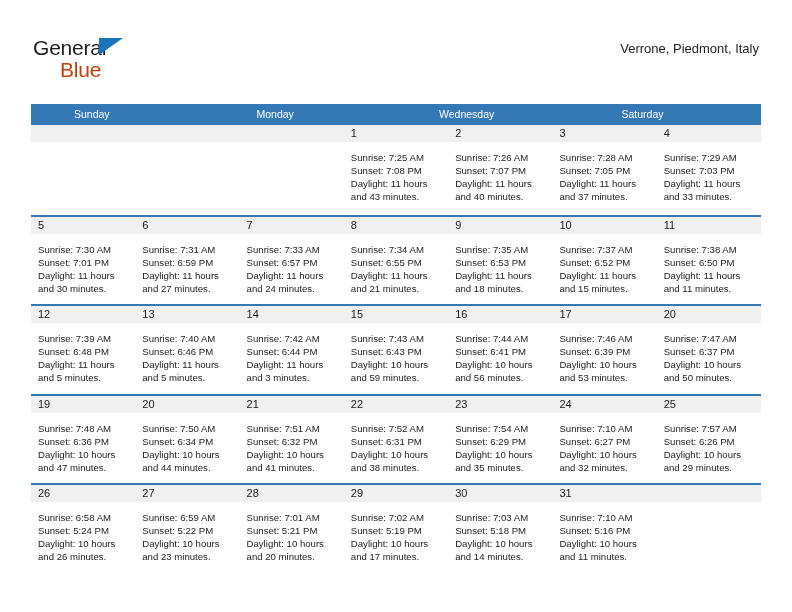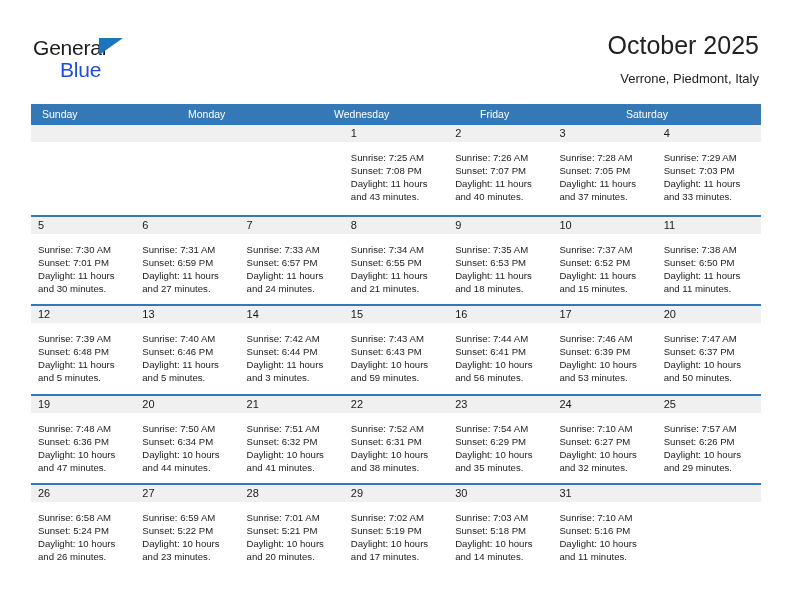--- a/index.html
+++ b/index.html
@@ -58,21 +58,21 @@
     height: 0;
     border-left: 24px solid #1b75bb;
     border-bottom: 17px solid transparent;
   }
   .brand-blue {
     position: absolute;
     left: 27px;
     top: 22px;
     font-size: 21px;
     letter-spacing: -0.2px;
-    color: #1d4ed8;
+    color: #c2410c;
     font-family: "Liberation Sans", sans-serif;
     text-align: center;
   }
 
   .title-block {
     position: absolute;
     right: 33px;
     top: 30px;
     text-align: right;
   }
@@ -103,20 +103,21 @@
     height: 21px;
   }
   .weekday {
     flex: 1 1 0;
     color: #ffffff;
     font-size: 10.5px;
     line-height: 21px;
     padding-left: 11px;
     box-sizing: border-box;
     white-space: nowrap;
+    margin-left: 32px;
   }
   .week-row {
     display: flex;
     height: 89.5px;
     border-top: 2px solid #3479b5;
     box-sizing: border-box;
   }
   .week-row:first-of-type {
     border-top: none;
   }
@@ -157,31 +158,29 @@
   <div class="header">
     <div class="brand">
       <div class="brand-row1">
         <span class="brand-general">General</span>
         <span class="brand-tri"></span>
       </div>
       <span class="brand-blue">Blue</span>
     </div>
 
     <div class="title-block">
-      <div class="cal-title">October 2025</div>
       <div class="cal-subtitle">Verrone, Piedmont, Italy</div>
     </div>
   </div>
 
   <div class="calendar">
     <div class="weekday-row" id="weekday-row">
         <div class="weekday">Sunday</div>
         <div class="weekday">Monday</div>
         <div class="weekday">Wednesday</div>
-        <div class="weekday">Friday</div>
         <div class="weekday">Saturday</div>
       </div>
     <div id="weeks-container">
         <div class="week-row">
           <div class="day-cell empty">
             <div class="day-head"></div>
           </div>
           <div class="day-cell empty">
             <div class="day-head"></div>
           </div>

